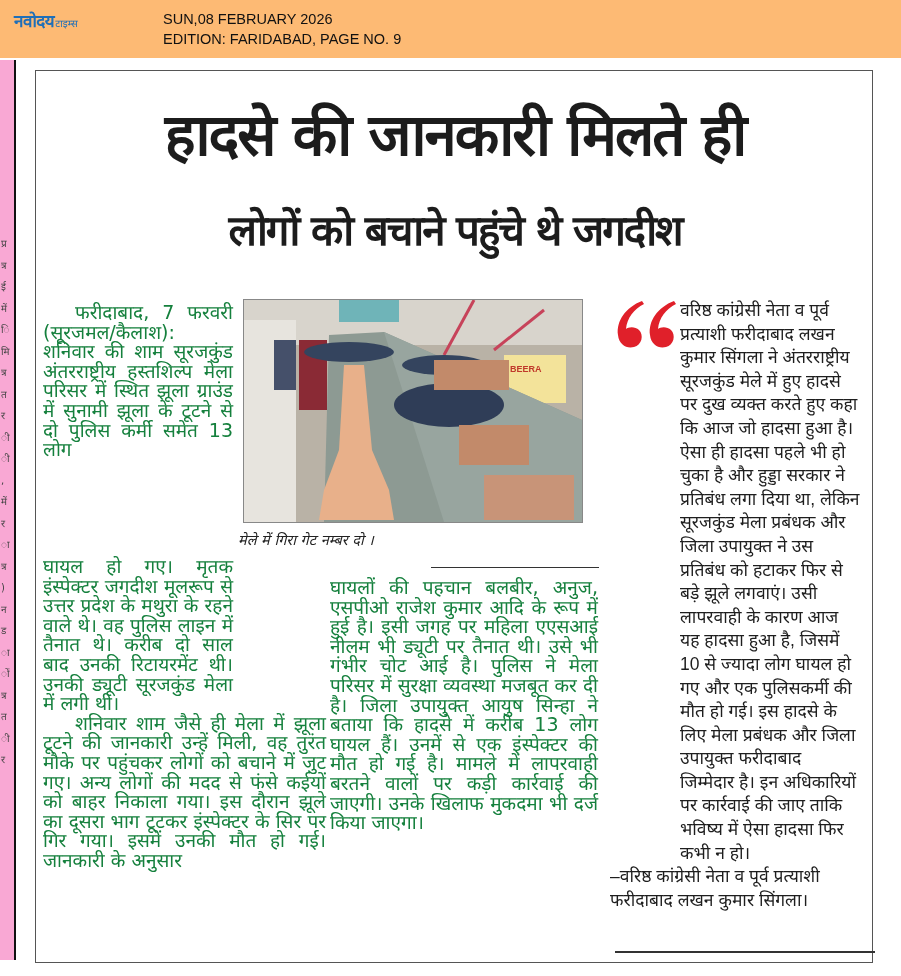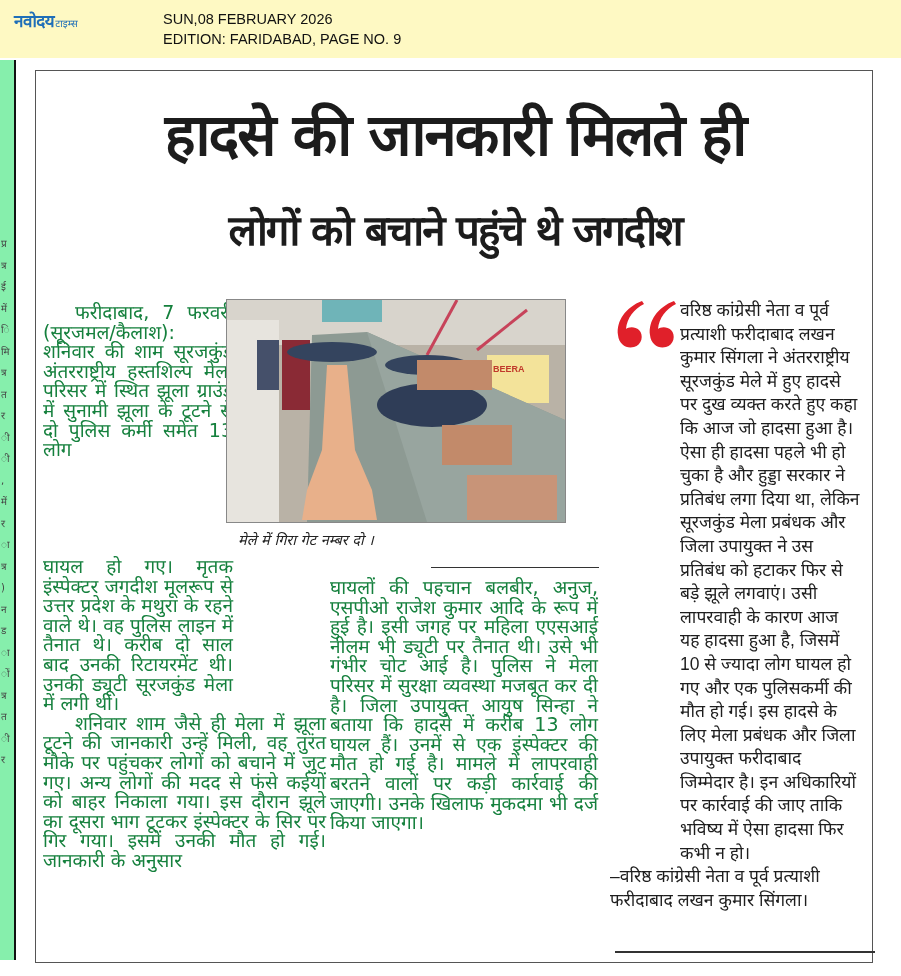--- a/index.html
+++ b/index.html
@@ -1,34 +1,34 @@
 <!DOCTYPE html>
 <html><head>
   <meta charset="utf-8">
   <style>
     html, body { margin:0; padding:0; }
     body { width:901px; height:976px; background:#ffffff; position:relative; overflow:hidden; font-family:"DejaVu Sans", sans-serif; color:#1a1a1a; }
-    .topbar { position:absolute; left:0; top:0; width:901px; height:58px; background:#fef9c3; }
+    .topbar { position:absolute; left:0; top:0; width:901px; height:58px; background:#fdba74; }
     .logo { position:absolute; left:14px; top:9px; display:flex; align-items:baseline; }
     .logo-main { font-family:"DejaVu Sans", sans-serif; font-weight:bold; font-size:17px; color:#1f6fb8; letter-spacing:-0.5px; }
     .logo-sub { font-family:"DejaVu Sans", sans-serif; font-size:10px; color:#1f6fb8; margin-left:1px; }
     .edition { position:absolute; left:163px; top:9px; font-family:"Liberation Sans", sans-serif; font-size:14.5px; line-height:20px; color:#111; }
-    .left-strip { position:absolute; left:0; top:60px; width:14px; height:900px; background:#86efac; border-right:2px solid #111; }
+    .left-strip { position:absolute; left:0; top:60px; width:14px; height:900px; background:#f9a8d4; border-right:2px solid #111; }
     .left-strip-text { position:absolute; left:1px; top:173px; width:10px; font-family:"DejaVu Sans", sans-serif; font-size:10px; line-height:21.5px; color:#444; white-space:pre; }
     .article { position:absolute; left:35px; top:70px; width:838px; height:893px; border:1.5px solid #555; box-sizing:border-box; background:#fff; }
     .headline { position:absolute; left:0; width:838px; text-align:center; font-family:"DejaVu Sans", sans-serif; font-weight:bold; color:#1c1c1c; letter-spacing:-2px; white-space:nowrap; }
     .headline.l1 { top:22px; font-size:58px; line-height:84px; }
     .headline.l2 { top:118px; font-size:42px; line-height:84px; }
     .col { position:absolute; font-family:"DejaVu Sans", sans-serif; font-size:19px; line-height:19.6px; text-align:justify; color:#15803d; }
     .col p { margin:0; }
     .col .indent { text-indent:32px; }
     .col1a { left:7px; top:232px; width:190px; }
     .col1b { left:7px; top:486px; width:283px; }
     .col2 { left:294px; top:507px; width:268px; }
-    .photo { position:absolute; left:190px; top:228px; width:338px; height:222px; border:1px solid #888; overflow:hidden; background:#9aa4a0; }
+    .photo { position:absolute; left:207px; top:228px; width:338px; height:222px; border:1px solid #888; overflow:hidden; background:#9aa4a0; }
     .caption { position:absolute; left:202px; top:458px; font-family:"DejaVu Serif", serif; font-style:italic; font-size:14.5px; color:#222; }
     .cap-rule { position:absolute; left:395px; top:496px; width:168px; height:1px; background:#333; }
     .quote-col { position:absolute; left:574px; top:228px; width:250px; font-family:"Liberation Sans", sans-serif; font-size:17.5px; line-height:23.6px; color:#1e1e1e; }
     .quote-col p { margin:0; }
     .quote-mark { position:absolute; left:576px; top:222px; width:68px; height:60px; }
     .quote-first { padding-left:70px; }
     .bottom-rule { position:absolute; left:579px; top:880px; width:260px; height:1.5px; background:#333; }
   </style>
 </head>
 <body>

